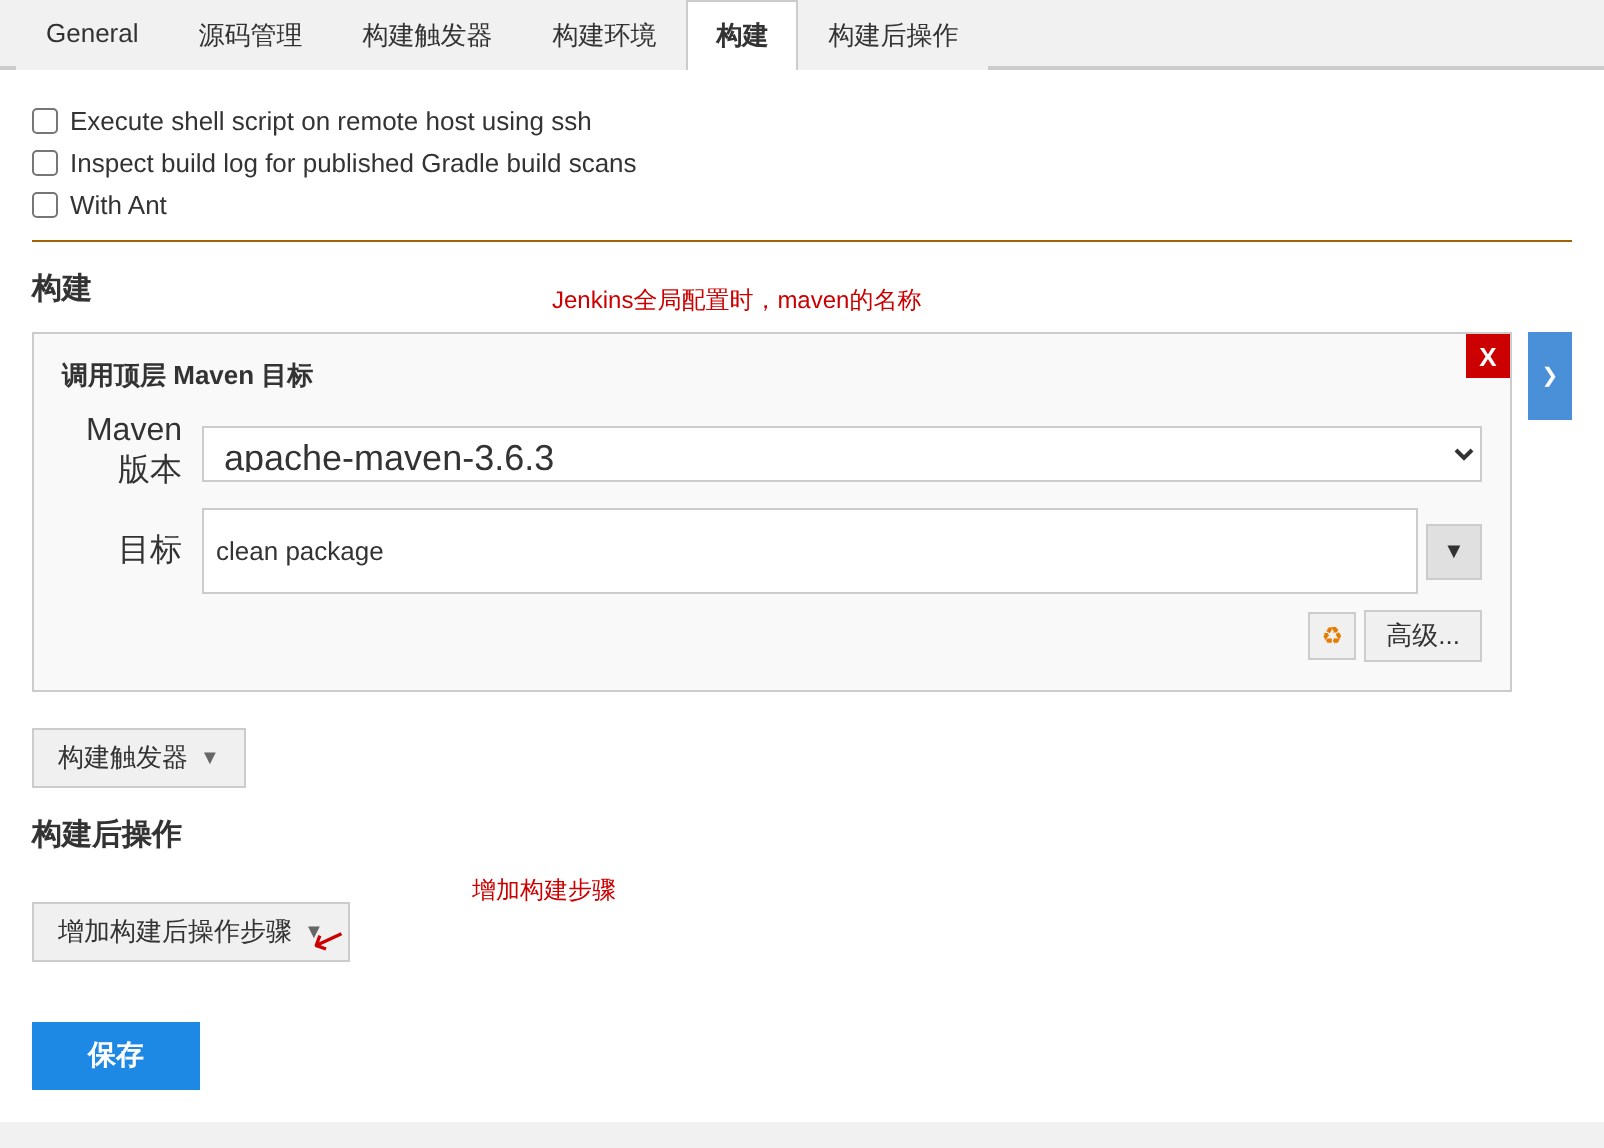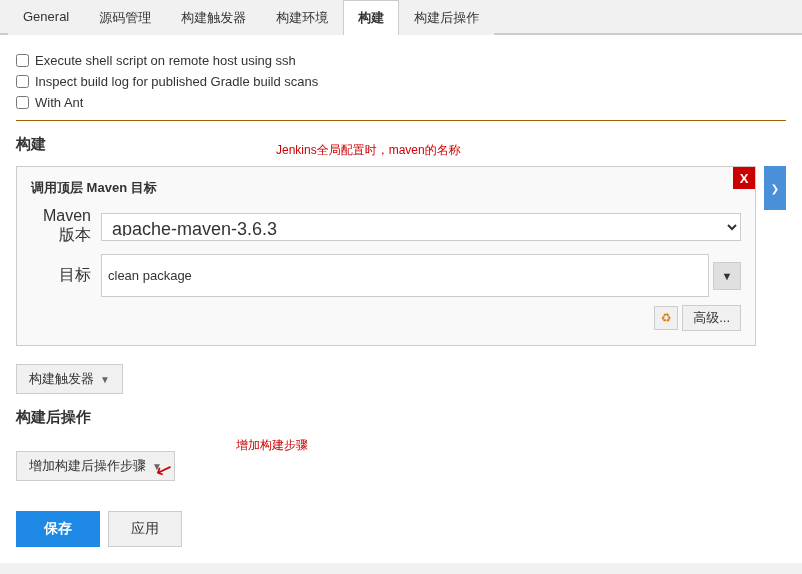--- a/index.html
+++ b/index.html
@@ -349,16 +349,15 @@
         <button class="add-step-btn">
           <span>增加构建后操作步骤</span>
           <span class="dropdown-arrow">▼</span>
         </button>
       </div>
     </div>
   </div>
 
   <div class="action-bar" style="margin-top:30px;">
     <button class="btn-save">保存</button>
-    <button class="btn-apply">应用</button>
   </div>
 
 </div>
 
 </body></html>

